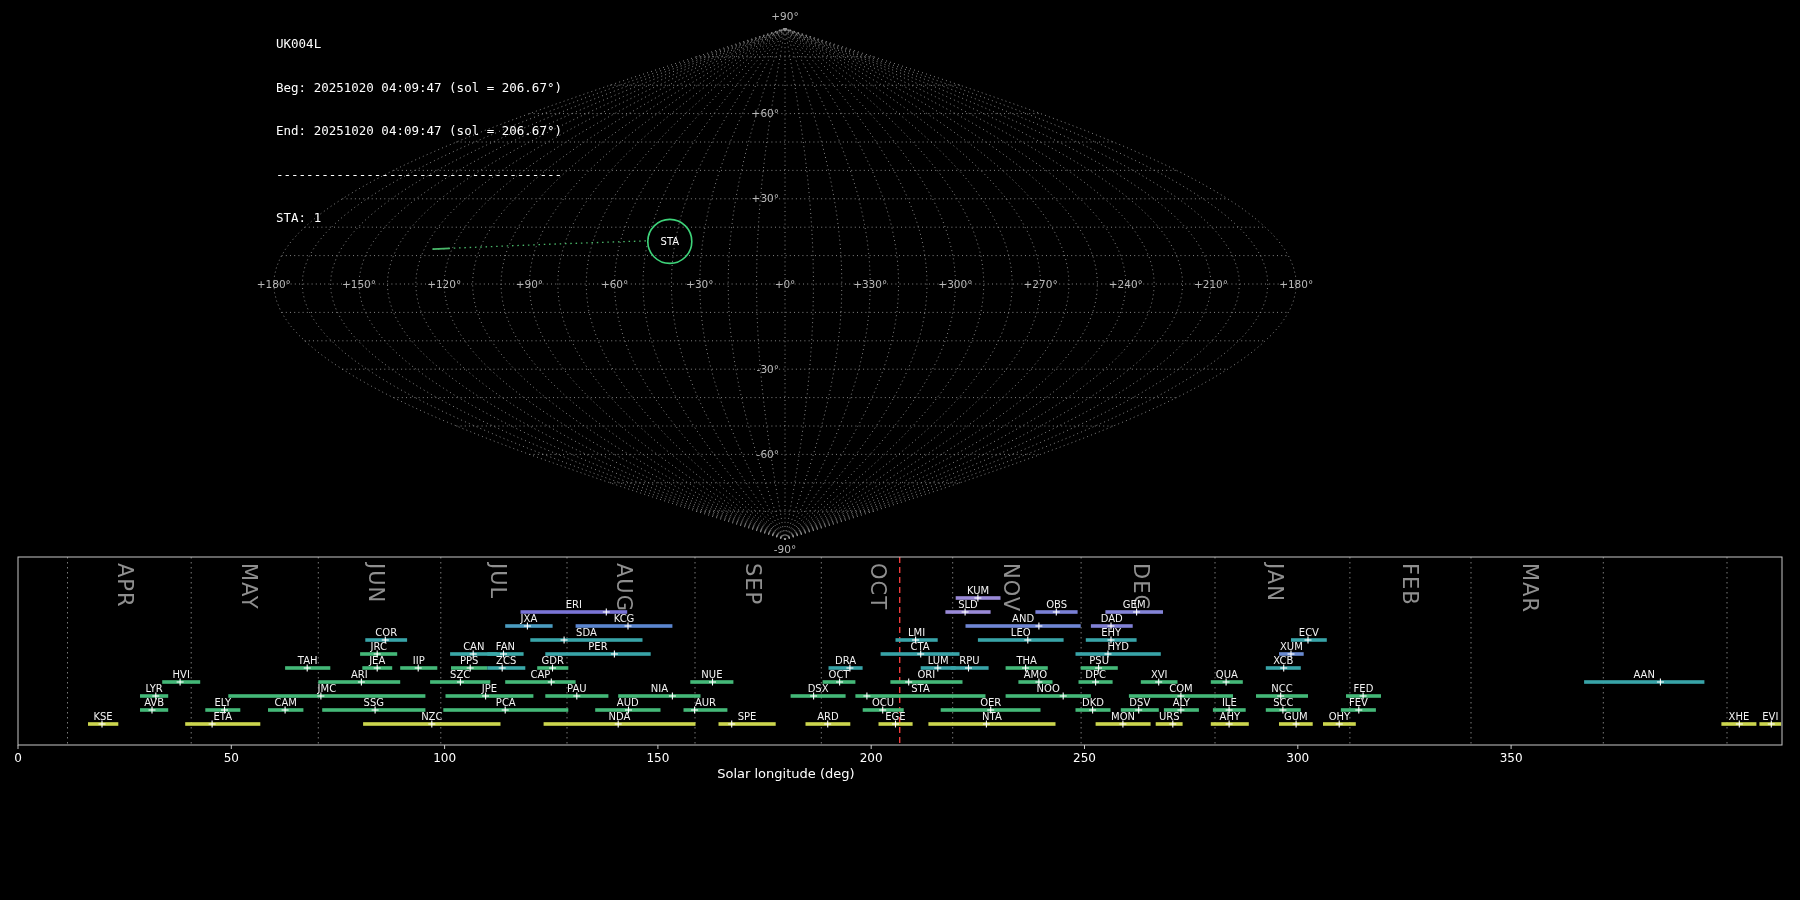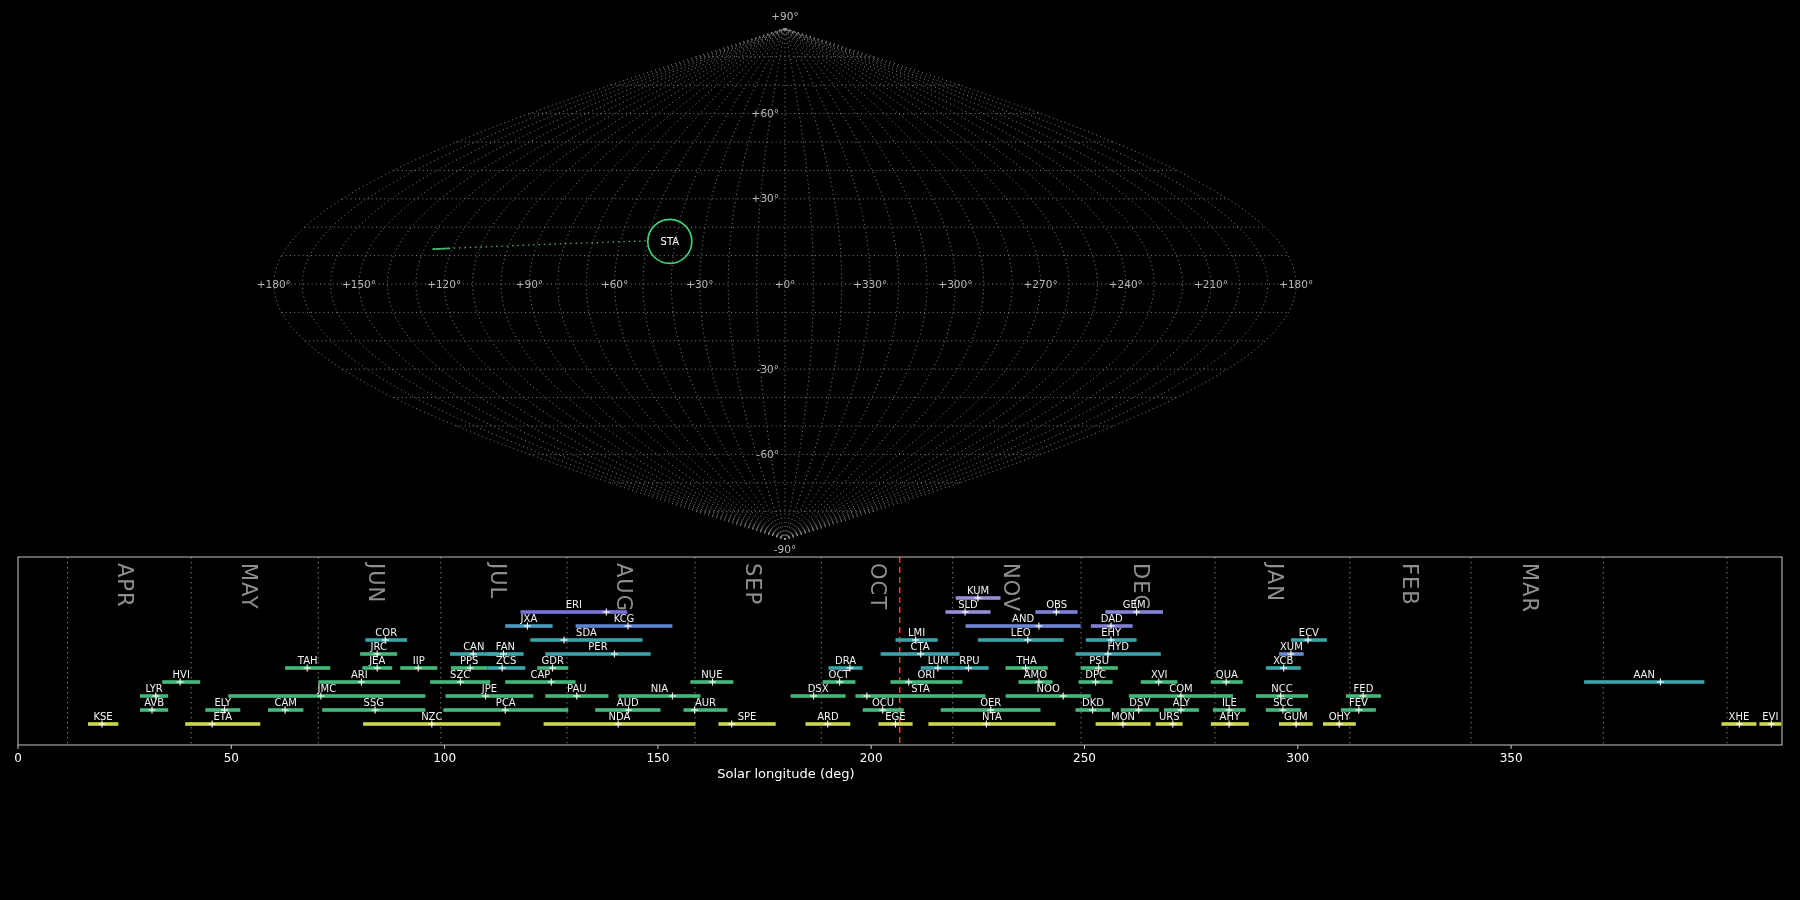--- a/index.html
+++ b/index.html
@@ -25,20 +25,27 @@
   .ticklabel{fill:#fff;font-size:12px;text-anchor:middle;font-family:"DejaVu Sans",sans-serif;}
   .xlabel{fill:#fff;font-size:13px;text-anchor:middle;font-family:"DejaVu Sans",sans-serif;}
   .showerlabel{fill:#f2f2f2;font-size:10px;text-anchor:middle;font-family:"DejaVu Sans",sans-serif;}
   .peak{stroke:#fff;stroke-width:1.1;}
 </style>
 </head>
 <body>
 
 <div class="screen">
 
+  <div class="header">
+    <div>UK004L</div>
+    <div>Beg: 20251020 04:09:47 (sol = 206.67°)</div>
+    <div>End: 20251020 04:09:47 (sol = 206.67°)</div>
+    <div>--------------------------------------</div>
+    <div>STA: 1</div>
+  </div>
 
   <svg id="skymap" width="1800" height="555" viewBox="0 0 1800 555">
       <g>
         <line class="grid" x1="696.2" y1="511.2" x2="873.8" y2="511.2"></line>
         <line class="grid" x1="610.2" y1="482.8" x2="959.8" y2="482.8"></line>
         <line class="grid" x1="529.4" y1="454.4" x2="1040.6" y2="454.4"></line>
         <line class="grid" x1="456.4" y1="426.0" x2="1113.6" y2="426.0"></line>
         <line class="grid" x1="393.4" y1="397.6" x2="1176.6" y2="397.6"></line>
         <line class="grid" x1="342.3" y1="369.2" x2="1227.7" y2="369.2"></line>
         <line class="grid" x1="304.6" y1="340.8" x2="1265.4" y2="340.8"></line>

